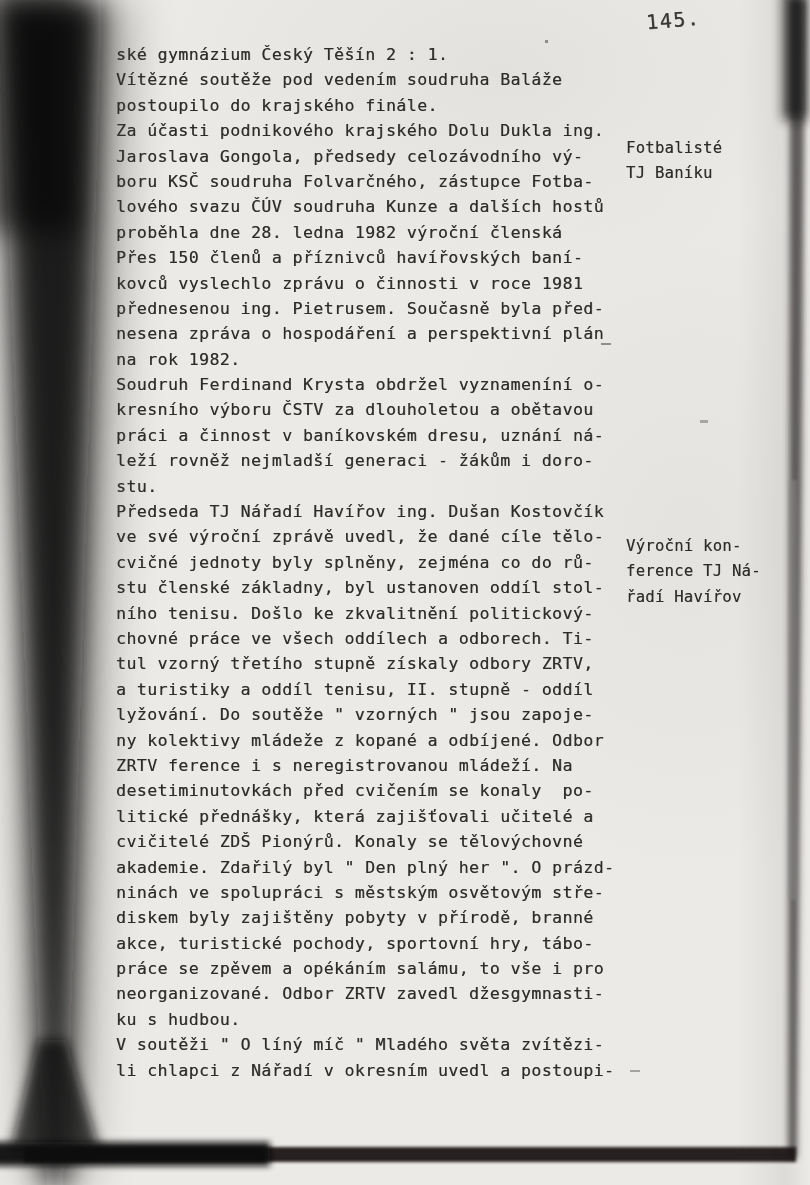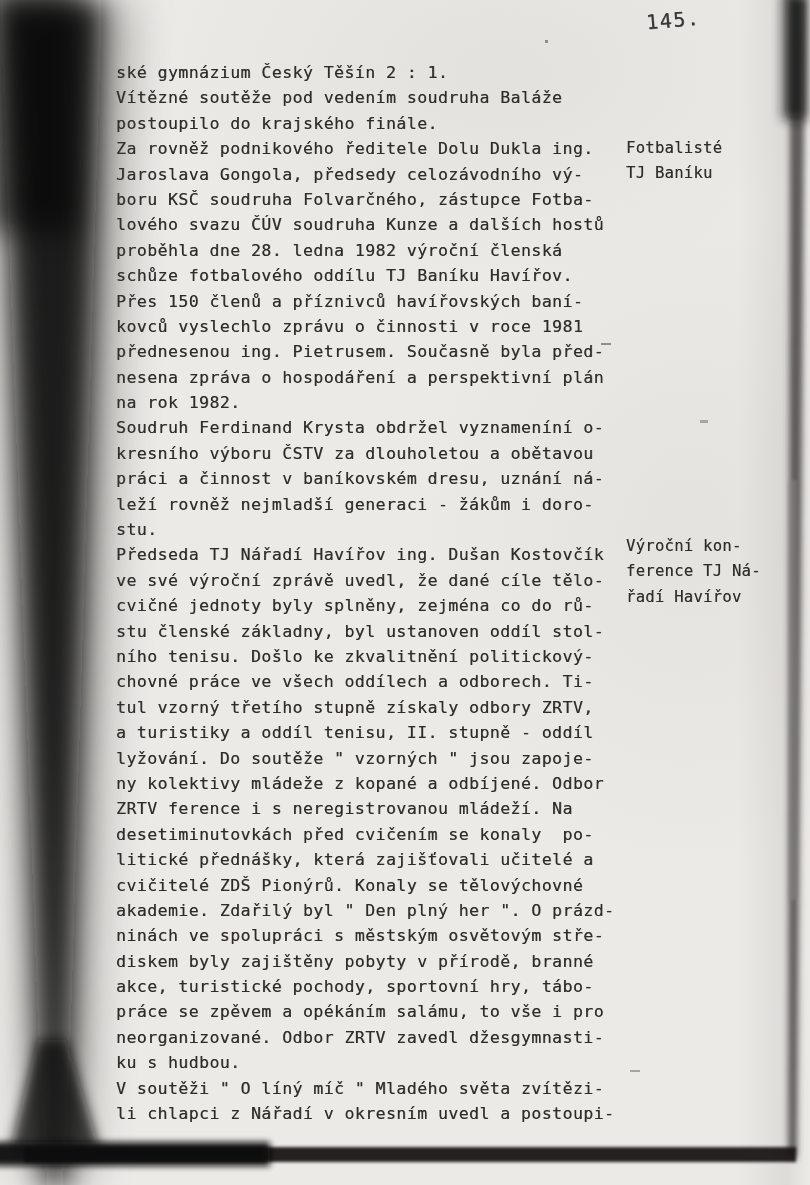--- a/index.html
+++ b/index.html
@@ -13,21 +13,21 @@
     background:
       radial-gradient(ellipse 500px 300px at 62% 6%, rgba(150,148,142,.10), rgba(0,0,0,0) 70%),
       radial-gradient(ellipse 400px 500px at 85% 45%, rgba(140,138,132,.08), rgba(0,0,0,0) 70%),
       linear-gradient(90deg, rgba(0,0,0,0) 91%, rgba(110,110,108,.12) 97%, rgba(0,0,0,0) 100%),
       var(--paper,#eceae7);
   }
   
   #artifacts{position:absolute;left:0;top:0;width:810px;height:1185px;pointer-events:none;}
   
   #body-text{
-    position:absolute;left:116px;top:60px;width:505px;
+    position:absolute;left:116px;top:42px;width:505px;
     color:var(--ink,#2e2c29);
     font-size:16.5px;line-height:25.4px;letter-spacing:.45px;
     text-shadow:.4px .3px .4px rgba(46,44,41,.55);
   }
   .tline{white-space:pre;height:25.4px;}
   
   .margin-note{
     position:absolute;left:626px;width:170px;
     color:var(--ink,#2e2c29);
     font-size:15.5px;line-height:21.5px;letter-spacing:.3px;
@@ -45,26 +45,25 @@
 </style>
 </head>
 <body>
 
 <div id="page" style="--paper: #eceae7; --ink: #2e2c29;">
 
   <div id="body-text">
       <div class="tline">ské gymnázium Český Těšín 2 : 1.</div>
       <div class="tline">Vítězné soutěže pod vedením soudruha Baláže</div>
       <div class="tline">postoupilo do krajského finále.</div>
-      <div class="tline">Za rovněž podnikového ředitele Dolu Dukla ing.</div>
+      <div class="tline">Za účasti podnikového krajského Dolu Dukla ing.</div>
       <div class="tline">Jaroslava Gongola, předsedy celozávodního vý-</div>
       <div class="tline">boru KSČ soudruha Folvarčného, zástupce Fotba-</div>
       <div class="tline">lového svazu ČÚV soudruha Kunze a dalších hostů</div>
       <div class="tline">proběhla dne 28. ledna 1982 výroční členská</div>
-      <div class="tline">schůze fotbalového oddílu TJ Baníku Havířov.</div>
       <div class="tline">Přes 150 členů a příznivců havířovských baní-</div>
       <div class="tline">kovců vyslechlo zprávu o činnosti v roce 1981</div>
       <div class="tline">přednesenou ing. Pietrusem. Současně byla před-</div>
       <div class="tline">nesena zpráva o hospodáření a perspektivní plán</div>
       <div class="tline">na rok 1982.</div>
       <div class="tline">Soudruh Ferdinand Krysta obdržel vyznameníní o-</div>
       <div class="tline">kresního výboru ČSTV za dlouholetou a obětavou</div>
       <div class="tline">práci a činnost v baníkovském dresu, uznání ná-</div>
       <div class="tline">leží rovněž nejmladší generaci - žákům i doro-</div>
       <div class="tline">stu.</div>

